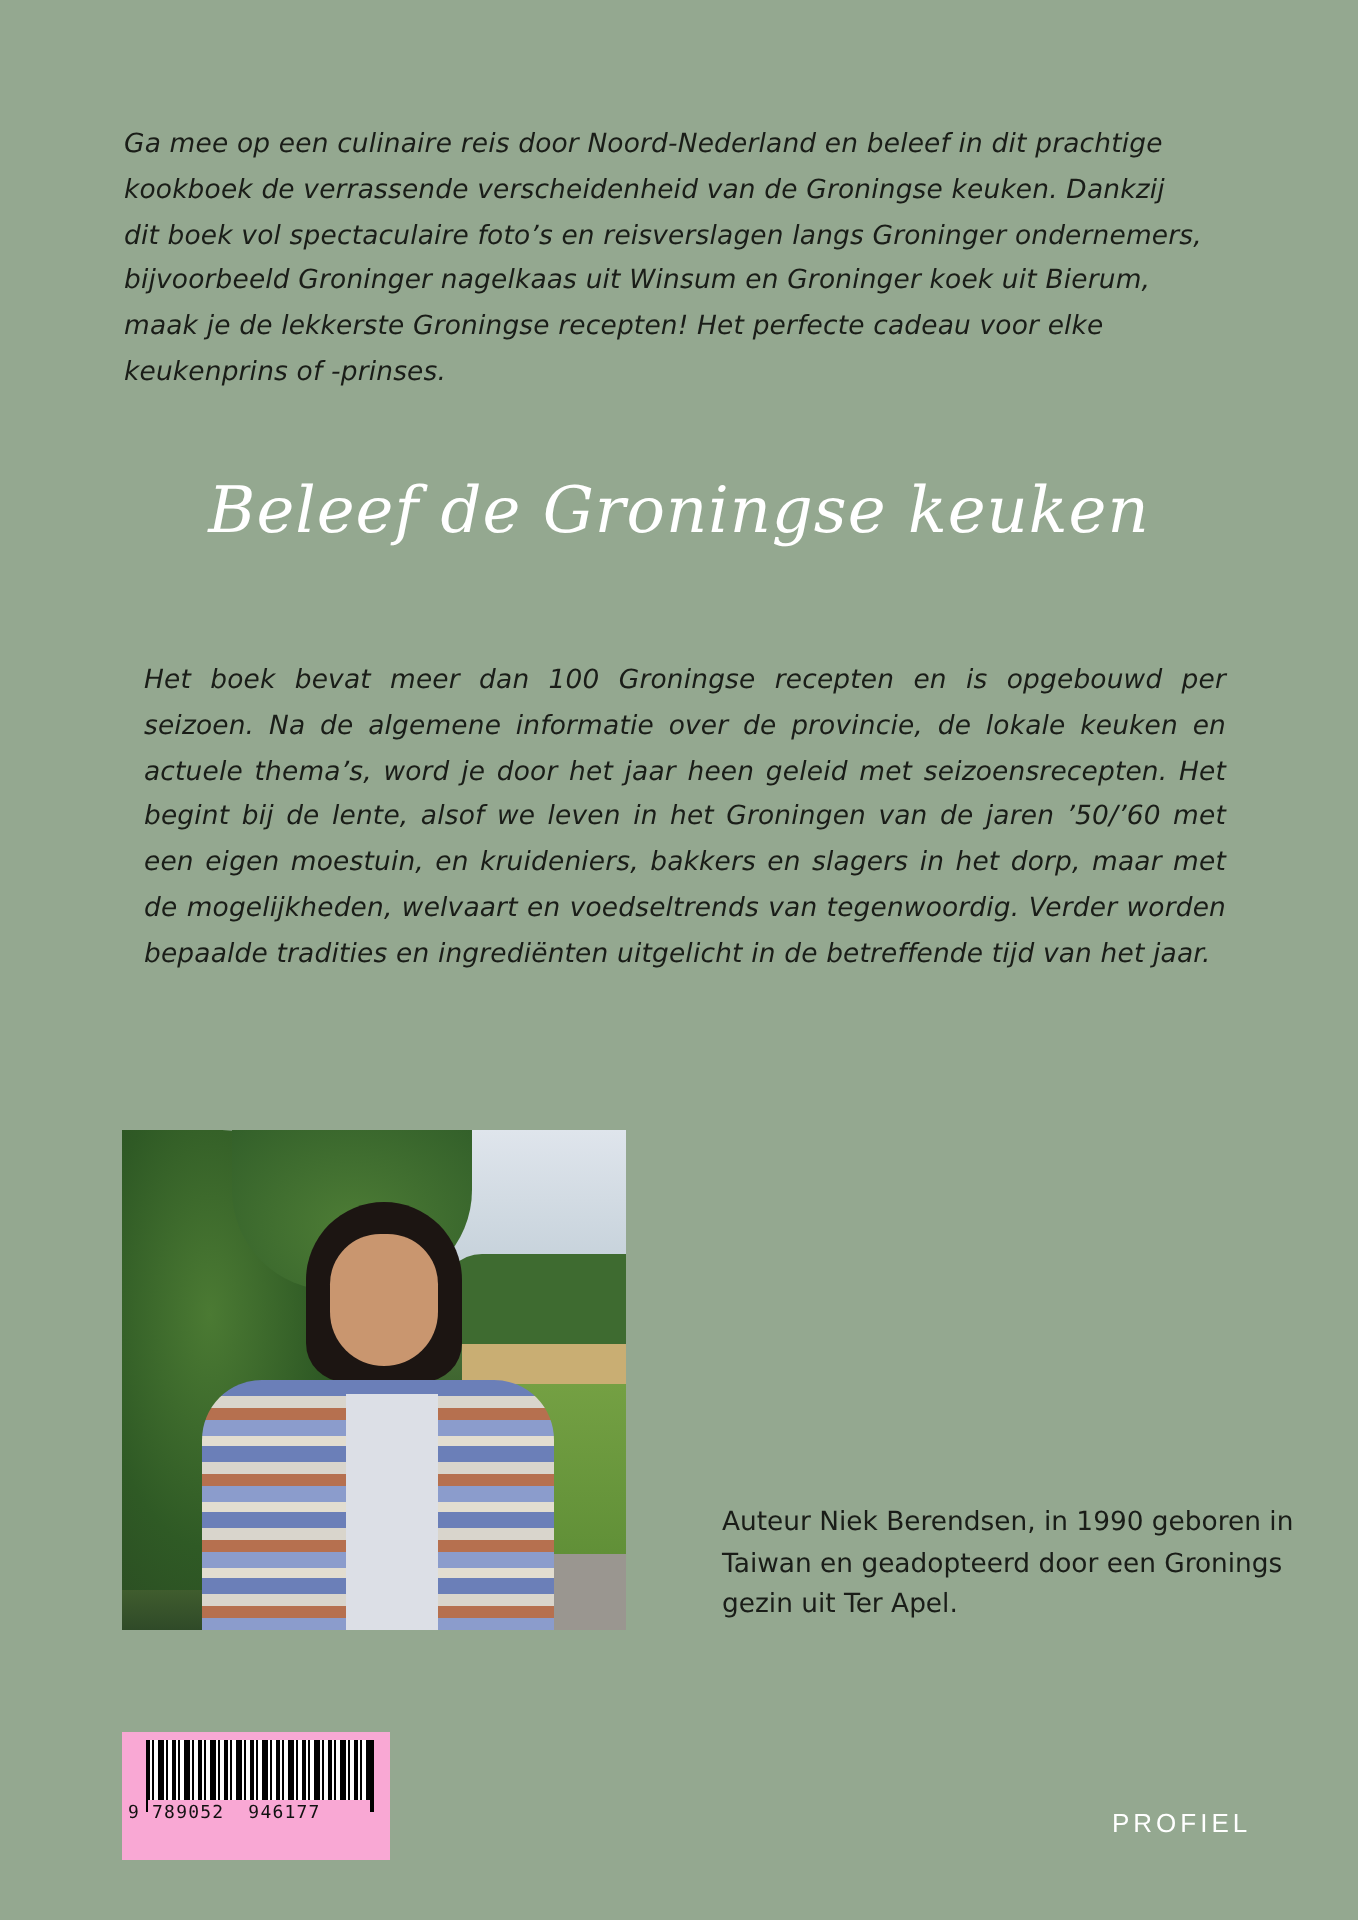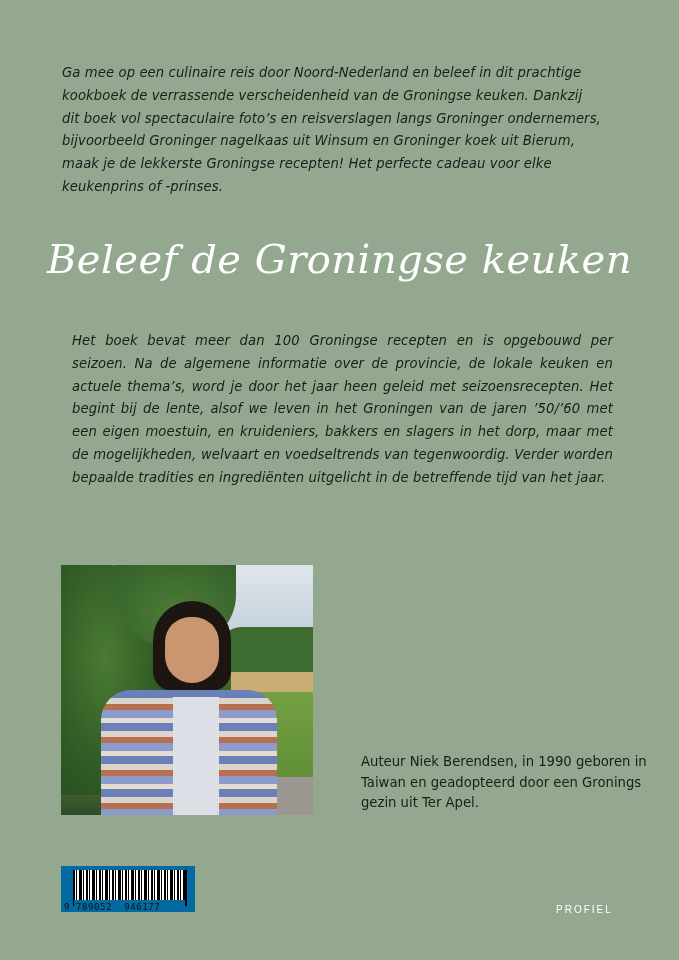--- a/index.html
+++ b/index.html
@@ -14,21 +14,21 @@
     position:absolute; left:62px; width:541px;
     font-size:13.2px; line-height:22.8px;
     text-align:justify; letter-spacing:0.1px;font-style:italic;
   }
   #intro { top:62px; text-align:left; }
   #body-text { top:330px;margin-left:10px; }
   .script-title {
     position:absolute; left:0; width:679px; top:236px;
     text-align:center; color:#ffffff;
     font-family:"DejaVu Serif", serif; font-style:italic;
-    font-size:40px; letter-spacing:0.5px;
+    font-size:32px; letter-spacing:0.5px;
   }
   .photo {
     position:absolute; left:61px; top:565px; width:252px; height:250px;
     overflow:hidden;
     background:linear-gradient(180deg,#d5dde6 0%,#c8d4de 20%,#5d7f45 28%,#3f6630 50%,#6d8f3e 70%,#2f4a28 100%);
   }
   .photo .sky { position:absolute; left:0; top:0; width:252px; height:70px; background:linear-gradient(180deg,#dfe5ec,#c5d1da); }
   .photo .trees-left { position:absolute; left:0; top:0; width:110px; height:230px; background:radial-gradient(ellipse at 40% 40%, #4b7a33 0%, #2f5a25 60%, #2a4a22 100%); border-radius:0 60px 0 0; }
   .photo .trees-top { position:absolute; left:55px; top:0; width:120px; height:80px; background:radial-gradient(ellipse at 50% 60%, #4d7c35, #33602a); border-radius:0 0 50px 50px; }
   .photo .treeline { position:absolute; left:160px; top:62px; width:92px; height:45px; background:#3e6b30; border-radius:20px 0 0 0; }
@@ -38,33 +38,33 @@
   .photo .hair { position:absolute; left:92px; top:36px; width:78px; height:90px; background:#1c1512; border-radius:40px 40px 20px 20px; }
   .photo .face { position:absolute; left:104px; top:52px; width:54px; height:66px; background:#c9966f; border-radius:26px 26px 28px 28px; }
   .photo .shirt { position:absolute; left:40px; top:125px; width:176px; height:125px; border-radius:30px 30px 0 0;
     background:repeating-linear-gradient(180deg,#6b7fb8 0 8px,#d9d5cc 8px 14px,#b6704f 14px 20px,#8b9ccc 20px 28px,#e2ddd0 28px 33px); }
   .photo .tee { position:absolute; left:112px; top:132px; width:46px; height:118px; background:#dcdfe6; }
   .caption {
     position:absolute; left:331px; top:752px; width:300px;
     font-size:13.2px; line-height:20.5px;margin-left:30px;
   }
   .barcode {
-    position:absolute; left:61px; top:866px; width:134px; height:46px;
-    background:#0369a1;
+    position:absolute; left:61px; top:866px; width:134px; height:64px;
+    background:#f9a8d4;
   }
   .barcode .bars {
     position:absolute; left:12px; top:4px; width:114px; height:30px;
     background:repeating-linear-gradient(90deg,#000 0 2px,#fff 2px 3px,#000 3px 4px,#fff 4px 6px,#000 6px 9px,#fff 9px 10px,#000 10px 11px,#fff 11px 13px);
   }
   .barcode .guard-l { position:absolute; left:12px; top:4px; width:1px; height:36px; background:#000; }
   .barcode .guard-r { position:absolute; left:124px; top:4px; width:2px; height:36px; background:#000; }
   .barcode .digits { position:absolute; left:3px; top:36px; width:128px; font-family:"DejaVu Sans Mono", monospace; font-size:9px; color:#111; letter-spacing:0.6px; white-space:pre; }
   .publisher {
     position:absolute; left:556px; top:904px;
-    color:#ffffff; font-size:10px; letter-spacing:2px;
+    color:#ffffff; font-size:13px; letter-spacing:2px;
     font-family:"Liberation Sans", sans-serif;
   }
 </style>
 </head>
 <body>
 
 <div class="para" id="intro">Ga mee op een culinaire reis door Noord-Nederland en beleef in dit prachtige kookboek de verrassende verscheidenheid van de Groningse keuken. Dankzij dit boek vol spectaculaire foto’s en reisverslagen langs Groninger ondernemers, bijvoorbeeld Groninger nagelkaas uit Winsum en Groninger koek uit Bierum, maak je de lekkerste Groningse recepten! Het perfecte cadeau voor elke keukenprins of -prinses.</div>
 
 <div class="script-title">Beleef de Groningse keuken</div>
 

